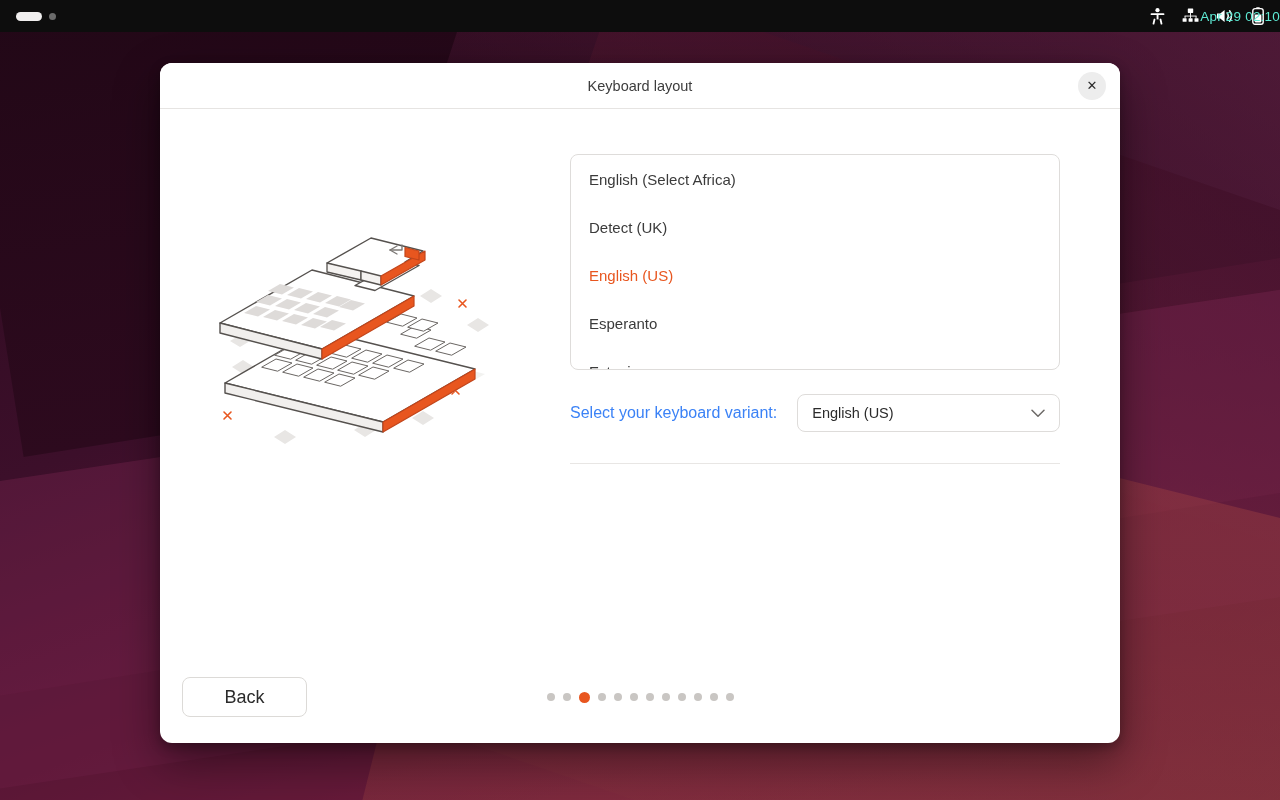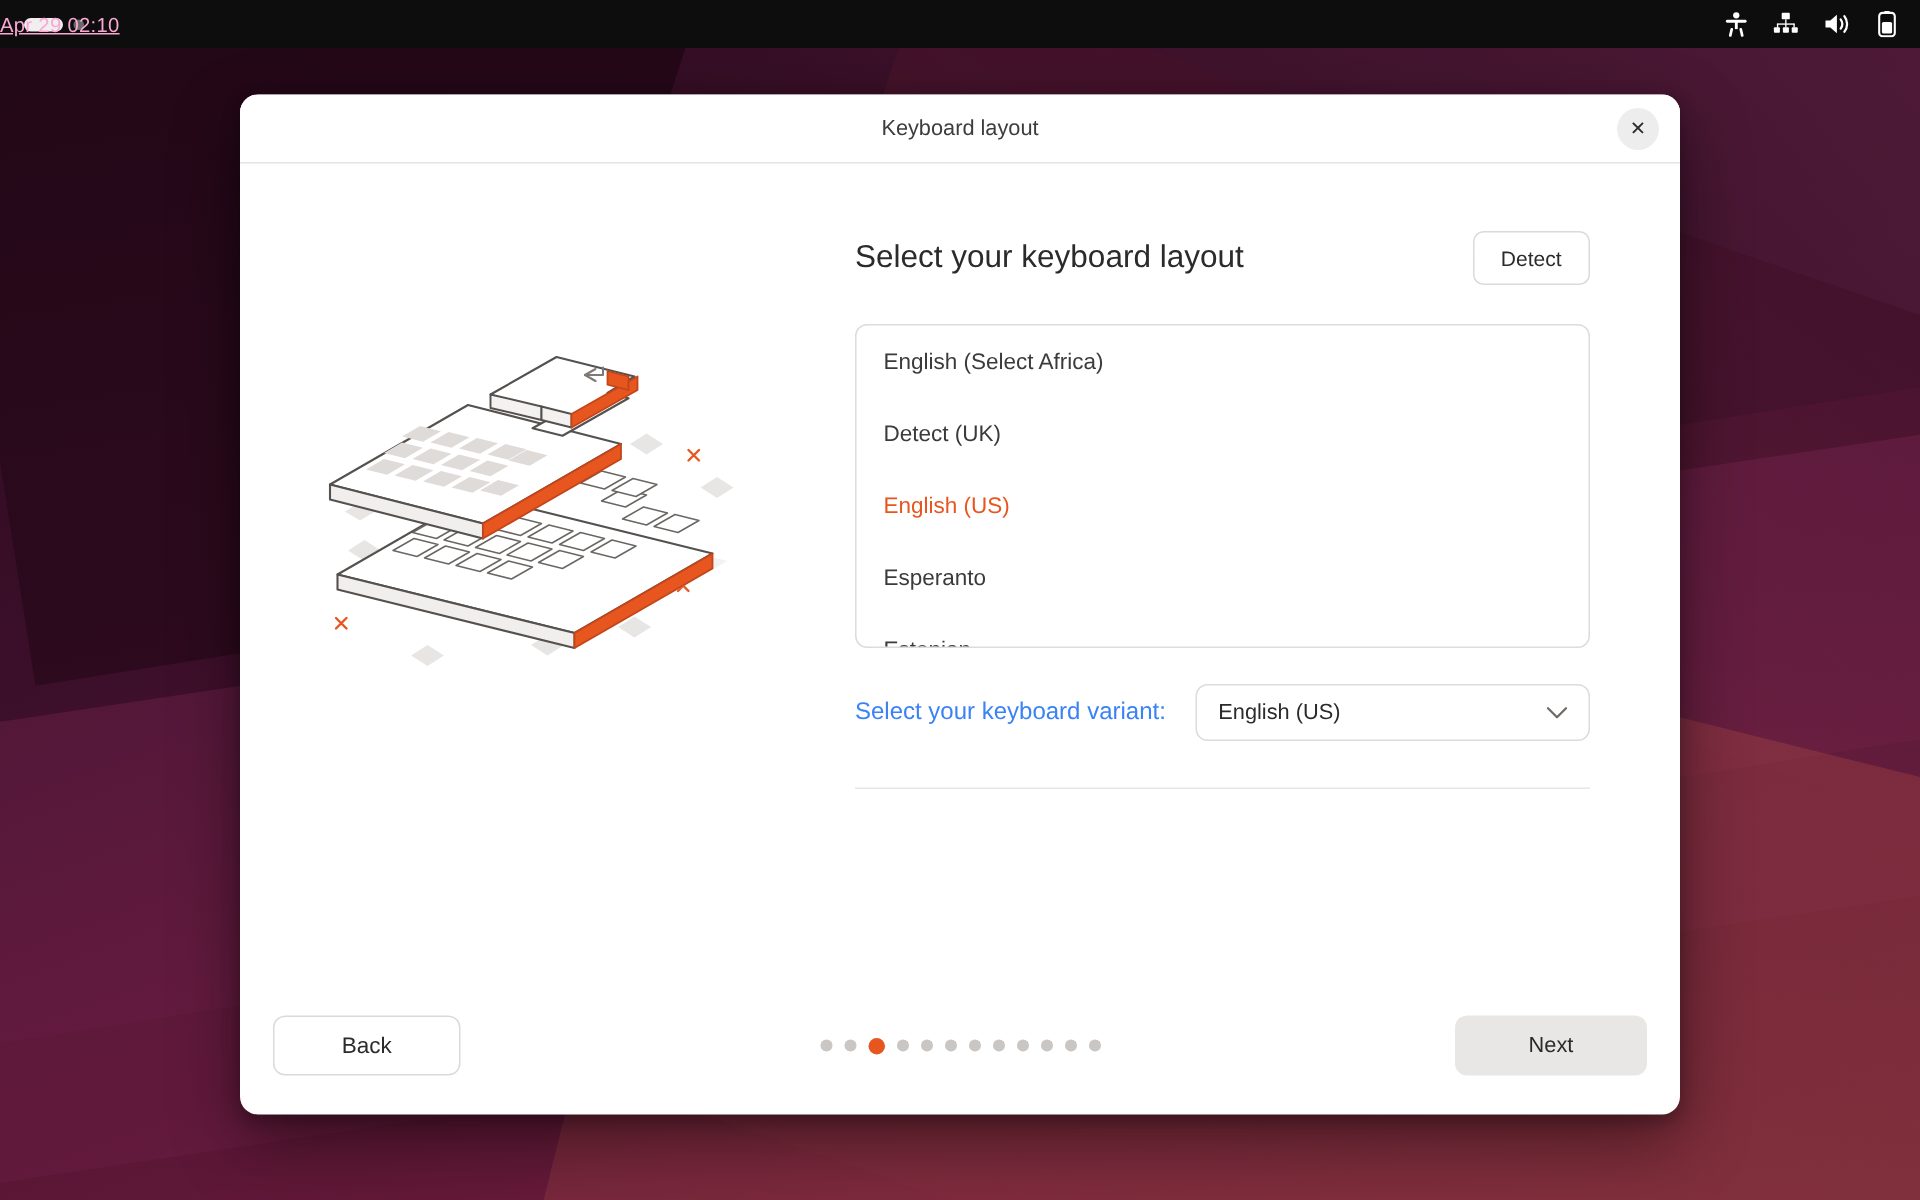--- a/index.html
+++ b/index.html
@@ -51,22 +51,22 @@
   
   #topbar {
     position:absolute; top:0; left:0; width:1280px; height:32px;
     background:#0d0d0d; color:#ffffff;
     display:flex; align-items:center; z-index:50;
   }
   #ws-indicator { display:flex; align-items:center; gap:7px; margin-left:16px; }
   .ws-pill { width:26px; height:9px; border-radius:5px; background:#f0eeee; }
   .ws-dot  { width:7px; height:7px; border-radius:50%; background:#6b6b6b; }
   #clock {
-    position:absolute; left:0; right:0; text-align:left;
-    font-size:13.5px; color:#f9a8d4; letter-spacing:.2px;text-decoration:underline;
+    position:absolute; left:0; right:0; text-align:right;
+    font-size:13.5px; color:#5eead4; letter-spacing:.2px;
   }
   #tray { margin-left:auto; display:flex; align-items:center; gap:17px; margin-right:16px; }
   #tray svg { display:block; }
 
   
   #window {
     position:absolute; left:160px; top:63px; width:960px; height:680px;
     background:#ffffff; border-radius:12px; z-index:20;
     box-shadow:0 18px 46px rgba(0,0,0,0.42), 0 4px 12px rgba(0,0,0,0.28);
     display:flex; flex-direction:column; overflow:hidden;
@@ -142,21 +142,21 @@
     font-family:"Liberation Sans", sans-serif;
   }
   #test-input::placeholder { color:#8d8b89; }
 
   
   #footer {
     height:92px; flex:0 0 92px; position:relative;
     display:flex; align-items:center; padding:0 22px;
   }
   #back-button {
-    width:125px; height:40px; font-size:15px; color:#2b2b2b;
+    width:125px; height:40px; font-size:18px; color:#2b2b2b;
     background:#ffffff; border:1px solid #dcdad7; border-radius:8px;
     cursor:pointer; font-family:"Liberation Sans", sans-serif;
   }
   #progress-dots {
     position:absolute; left:0; right:0; display:flex;
     justify-content:center; align-items:center; gap:8px; pointer-events:none;
   }
   .dot { width:8px; height:8px; border-radius:50%; background:#c9c6c3; pointer-events:auto; cursor:pointer; }
   .dot.active { width:11px; height:11px; background:#e8561f; }
   #next-button {
@@ -324,24 +324,20 @@
               <path d="M182 31l-7 4 7 4"></path>
               <path d="M175 35h12v-5"></path>
             </g>
           </g>
         </g>
       </svg>
     </div>
 
     <div id="form-pane">
 
-      <div id="heading-row">
-        <div id="page-heading">Select your keyboard layout</div>
-        <button id="detect-button">Detect</button>
-      </div>
 
       <div id="layout-list">
           <div class="layout-item">English (Select Africa)</div>
           <div class="layout-item">Detect (UK)</div>
           <div class="layout-item selected">English (US)</div>
           <div class="layout-item">Esperanto</div>
           <div class="layout-item">Estonian</div>
         </div>
 
       <div id="variant-row">
@@ -370,15 +366,14 @@
         <div class="dot"></div>
         <div class="dot"></div>
         <div class="dot"></div>
         <div class="dot"></div>
         <div class="dot"></div>
         <div class="dot"></div>
         <div class="dot"></div>
         <div class="dot"></div>
         <div class="dot"></div>
       </div>
-    <button id="next-button">Next</button>
   </div>
 </div>
 
 </body></html>

